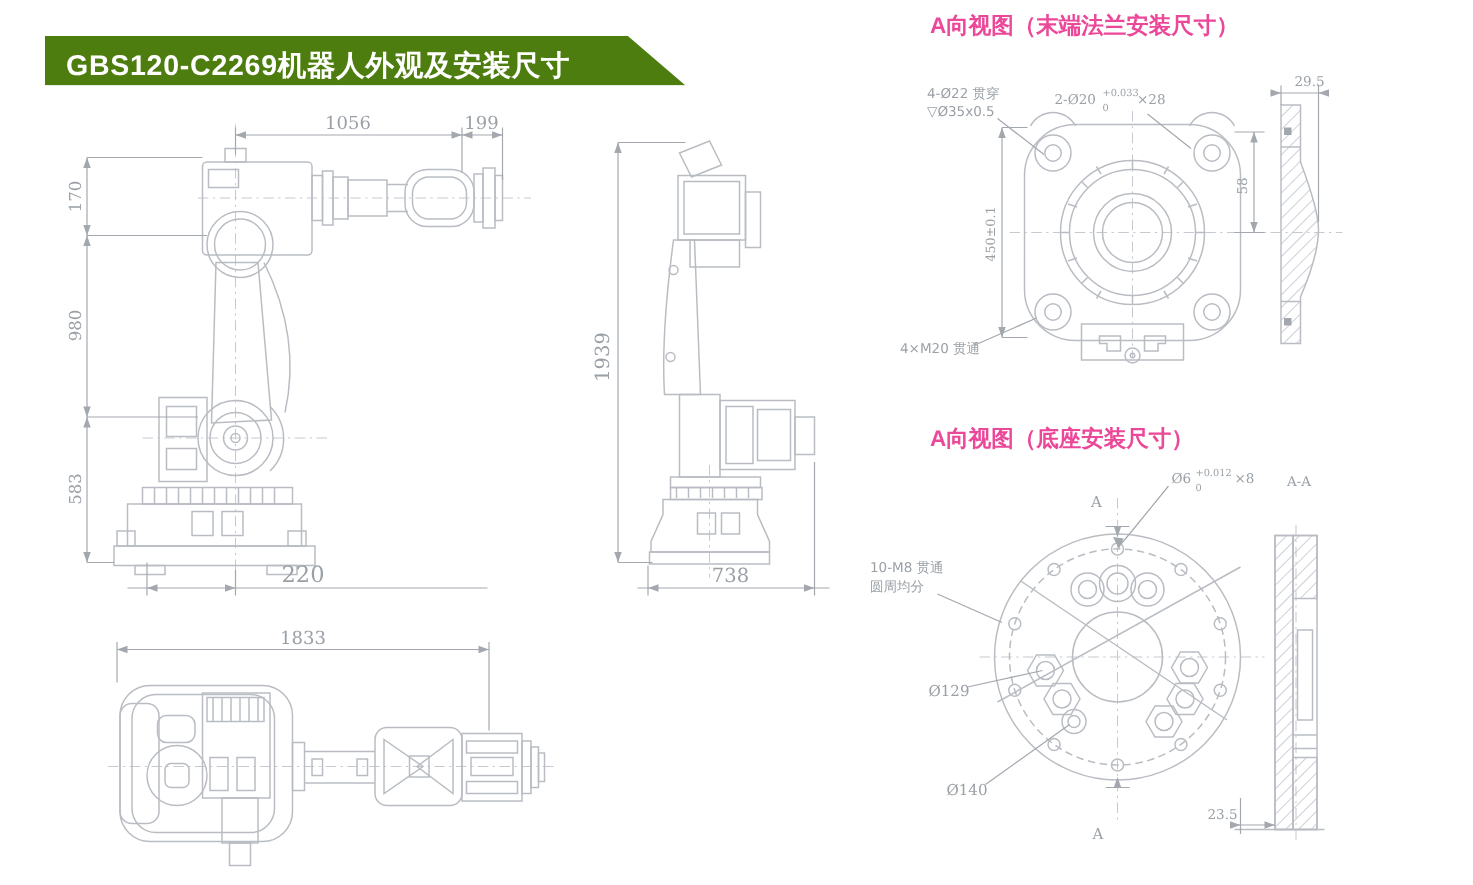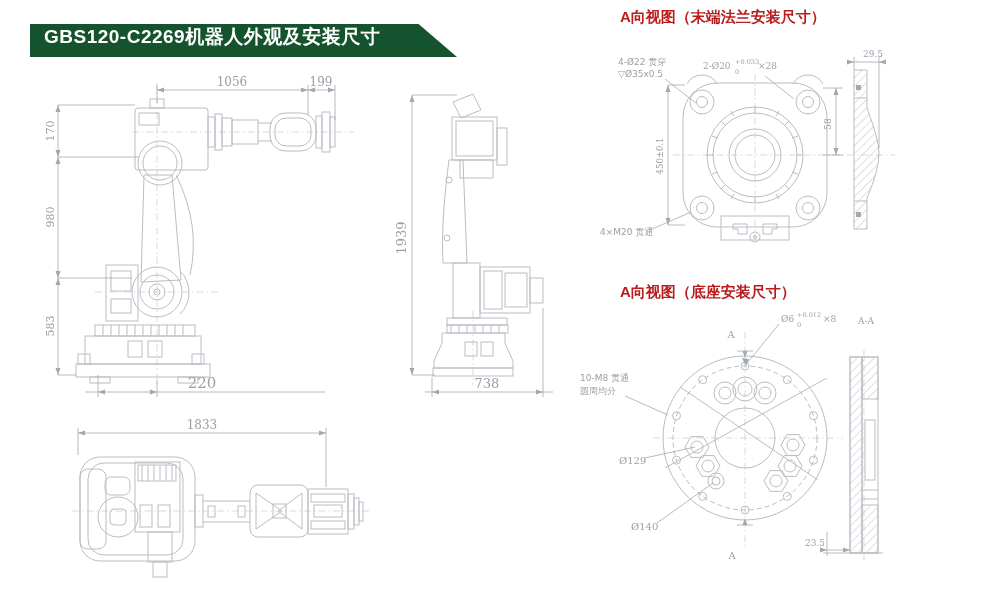--- a/index.html
+++ b/index.html
@@ -4,29 +4,29 @@
 <style>
   html,body{margin:0;padding:0;}
   body{
     width:982px;height:590px;position:relative;overflow:hidden;
     background:#ffffff;
     font-family:"Liberation Sans", sans-serif;
   }
   .panel{position:absolute;}
   .banner{
     left:30px;top:24px;width:427px;height:33px;
-    background:#14532d;color:#fff;
-    display:flex;align-items:flex-start;
+    background:#4d7c0f;color:#fff;
+    display:flex;align-items:flex-end;
     padding-left:14px;
     clip-path:polygon(0 0,91% 0,100% 100%,0 100%);
     box-sizing:border-box;
   }
   .banner span{font-size:19px;font-weight:bold;letter-spacing:.5px;white-space:nowrap;}
   .view-title{
-    position:absolute;color:#b91c1c;font-size:15px;font-weight:bold;white-space:nowrap;
+    position:absolute;color:#ec4899;font-size:15px;font-weight:bold;white-space:nowrap;
   }
   svg text{
     font-family:"DejaVu Serif", serif;
     fill:#9aa0a6;
   }
   svg .cjk{font-family:"DejaVu Sans", sans-serif;}
   .geo{stroke:#b9bdc3;fill:none;stroke-width:1;}
   .dim{stroke:#a3a8af;fill:none;stroke-width:0.8;}
   .dimfill{fill:#a3a8af;stroke:none;}
   .cl{stroke:#c6cad0;fill:none;stroke-width:0.7;stroke-dasharray:7 3 1.5 3;}

